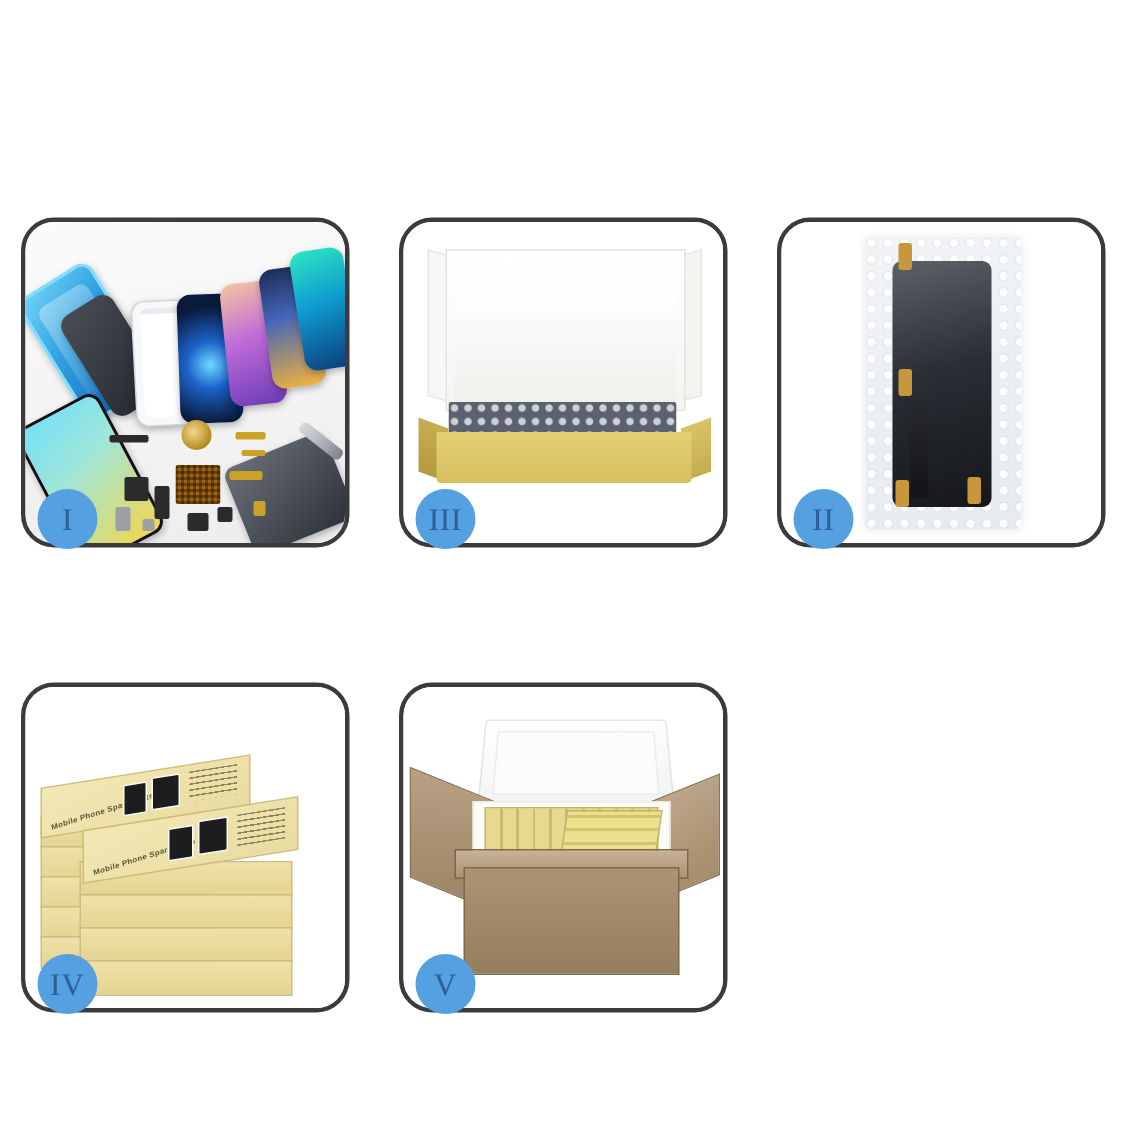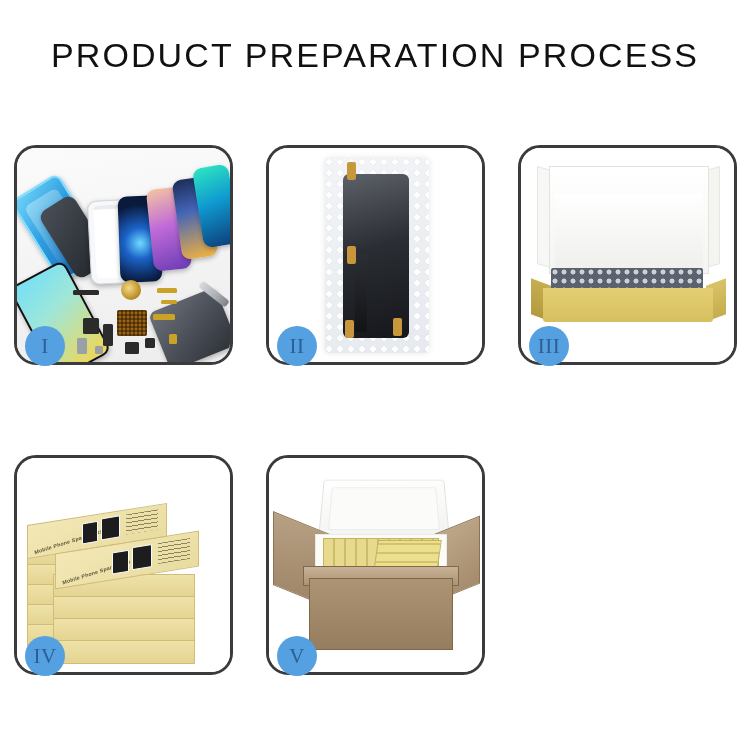--- a/index.html
+++ b/index.html
@@ -356,21 +356,20 @@
   }
   .c6-tape{
     position:absolute; width:16px; height:20px;
     background:#a98f6d; border:1px solid #96795a;
   }
 </style>
 </head>
 <body>
 
 <div class="header">
-  <div class="page-title">PRODUCT PREPARATION PROCESS</div>
 </div>
 
 <div class="grid">
 
   <div class="panel">
     <div class="panel-inner p1">
       <div class="ph ph-blue"></div>
       <div class="ph ph-dark"></div>
       <div class="ph ph-white"></div>
       <div class="ph ph-galaxy"></div>
@@ -393,45 +392,45 @@
         <div class="pp dark" style="left:72px; top:62px; width:10px; height:10px;"></div>
         <div class="pp gold" style="left:96px; top:58px; width:8px;  height:10px;"></div>
         <div class="pp silver" style="left:22px; top:70px; width:8px;  height:8px;"></div>
       </div>
       <div class="screwdriver"></div>
     </div>
     <div class="badge">I</div>
   </div>
 
   <div class="panel">
+    <div class="panel-inner p3">
+      <div class="box3-lid-left"></div>
+      <div class="box3-lid-right"></div>
+      <div class="box3-lid-back"></div>
+      <div class="box3-foam"></div>
+      <div class="box3-bubbles"></div>
+      <div class="box3-side"></div>
+      <div class="box3-sideR"></div>
+      <div class="box3-front"></div>
+    </div>
+    <div class="badge">III</div>
+  </div>
+
+  <div class="panel">
     <div class="panel-inner p2">
       <div class="bubble-bag">
         <div class="inner-screen"></div>
         <div class="flex-cable"></div>
         <div class="tab-gold" style="left:22px; top:4px;"></div>
         <div class="tab-gold" style="left:22px; top:88px;"></div>
         <div class="tab-gold" style="left:20px; top:162px;"></div>
         <div class="tab-gold" style="left:68px; top:160px;"></div>
       </div>
     </div>
     <div class="badge">II</div>
-  </div>
-
-  <div class="panel">
-    <div class="panel-inner p3">
-      <div class="box3-lid-left"></div>
-      <div class="box3-lid-right"></div>
-      <div class="box3-lid-back"></div>
-      <div class="box3-foam"></div>
-      <div class="box3-bubbles"></div>
-      <div class="box3-side"></div>
-      <div class="box3-sideR"></div>
-      <div class="box3-front"></div>
-    </div>
-    <div class="badge">III</div>
   </div>
 
   <div class="panel">
     <div class="panel-inner p4">
       <div class="stack">
 
         <div class="sbox" style="left:2px;  top:62px;  width:112px; height:20px;"></div>
         <div class="sbox" style="left:2px;  top:82px;  width:112px; height:20px;"></div>
         <div class="sbox" style="left:2px;  top:102px; width:112px; height:20px;"></div>
         <div class="sbox" style="left:2px;  top:122px; width:112px; height:20px;"></div>

